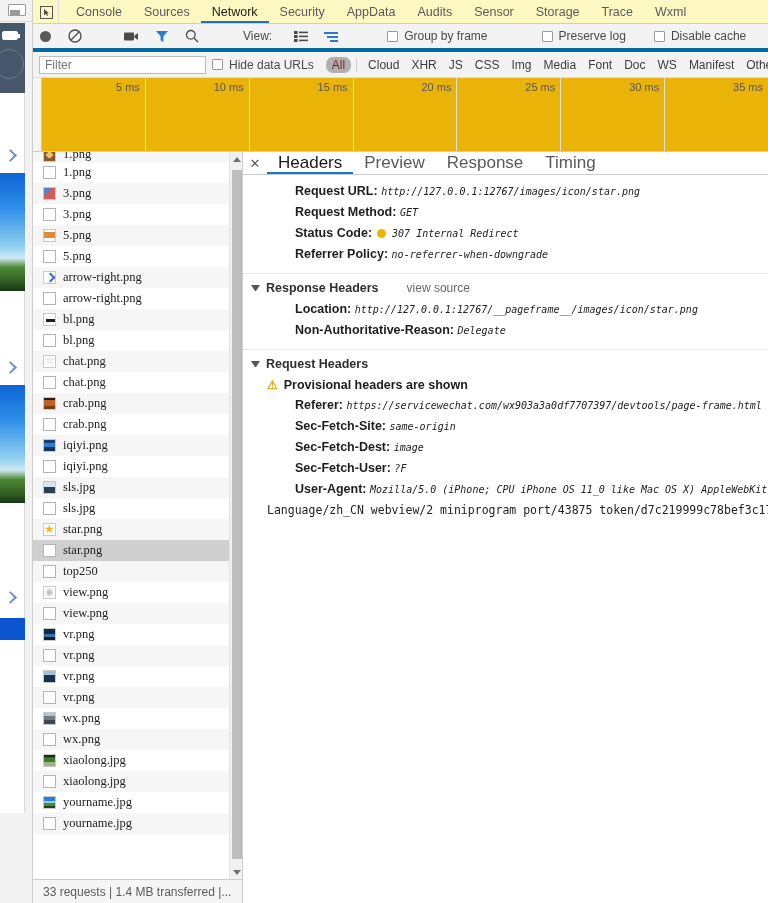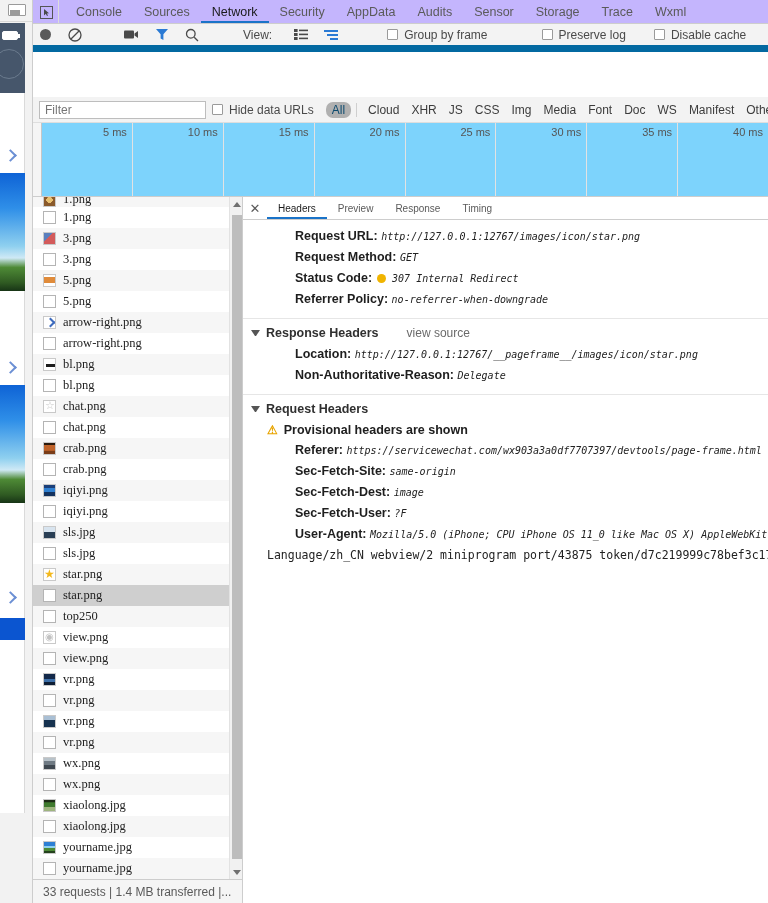--- a/index.html
+++ b/index.html
@@ -24,48 +24,48 @@
   .peek .avatarC { position:absolute; left:-6px; top:26px; width:30px; height:30px; border-radius:50%; border:1px solid #6b7b8e;}
   .peek .chev { position:absolute; left:6px; width:9px; height:9px; border-top:2px solid #6b8fd4; border-right:2px solid #6b8fd4; transform:rotate(45deg);}
   .peek .thumb { position:absolute; left:0; width:25px; }
   .peek .sky { background:linear-gradient(#0e63d6 0%, #2f8fe8 30%, #8fd0ef 62%, #cfe9f5 72%, #4e8a36 80%, #2f5a22 93%, #173416 100%); }
   .peek .blu { background:#0b55d0; }
 
   
   .dt { width:736px; height:903px; display:flex; flex-direction:column; background:#fff; border-left:1px solid #cdcdcd;}
 
   
-  .tabbar { height:24px; display:flex; align-items:stretch; background:#c4b5fd; border-bottom:1px solid #cdcdcd; flex:0 0 24px;}
+  .tabbar { height:24px; display:flex; align-items:stretch; background:#fef9c3; border-bottom:1px solid #cdcdcd; flex:0 0 24px;}
   .inspect-btn { width:26px; display:flex; align-items:center; justify-content:center; border-right:1px solid #dcdcdc;}
   .cursor-ico { width:12px; height:12px; position:relative; }
   .cursor-ico svg { display:block; }
   .tabs { display:flex; align-items:stretch; padding-left:6px;}
   .tab { padding:0 11px; display:flex; align-items:center; color:#5a5a5a; font-size:12.5px; white-space:nowrap; cursor:default;}
   .tab.active { color:#1a1a1a; box-shadow: inset 0 -2px 0 #1a73c8; }
 
   
-  .toolbar { height:28px; display:flex; align-items:center; gap:16px; background:#f3f3f3; border-bottom:7px solid #0369a1; padding:0 6px; flex:0 0 28px;}
+  .toolbar { height:28px; display:flex; align-items:center; gap:16px; background:#f3f3f3; border-bottom:4px solid #0369a1; padding:0 6px; flex:0 0 28px;}
   .tb-ico { width:26px; height:26px; display:flex; align-items:center; justify-content:center; cursor:default;}
   .sep { width:1px; height:16px; background:#cfcfcf; margin:0 5px;}
   .tb-lbl { font-size:12px; color:#4a4a4a; margin:0 6px 0 2px; white-space:nowrap;}
   .cb { width:11px; height:11px; border:1px solid #9a9a9a; background:#fff; border-radius:1px; display:inline-block; flex:0 0 11px;}
   .cbwrap { display:flex; align-items:center; gap:6px; margin:0 6px; white-space:nowrap; color:#4a4a4a; font-size:12px;}
   .online-lbl { font-size:12px; color:#3a3a3a; margin-left:2px;font-family:Liberation Mono, monospace; }
   .caret-dn { margin-left:auto; margin-right:6px; font-size:9px; color:#555;}
 
   
-  .filterbar { height:26px; display:flex; align-items:center; background:#f3f3f3; border-bottom:1px solid #dedede; padding:0 6px; flex:0 0 26px; gap:0;margin-top:45px;}
+  .filterbar { height:26px; display:flex; align-items:center; background:#f3f3f3; border-bottom:1px solid #dedede; padding:0 6px; flex:0 0 26px; gap:0;}
   .filter-input { width:175px; height:18px; border:1px solid #bdbdbd; background:#fff; font-size:12px; color:#8a8a8a; padding:0 5px; line-height:16px; outline:none; font-family:"Liberation Sans",sans-serif;}
   .types { display:flex; align-items:center; gap:0; margin-left:6px;}
   .type-chip { padding:1px 6px; font-size:12px; color:#3c3c3c; border-radius:7px; white-space:nowrap; cursor:default;}
-  .type-chip.sel { background:#b0b0b0; color:#0c4a6e; }
+  .type-chip.sel { background:#b0b0b0; color:#7f1d1d; }
   .vsep { width:1px; height:14px; background:#cfcfcf; margin:0 5px;}
 
   
-  .overview { height:74px; background:#7dd3fc; border-bottom:1px solid #cdcdcd; position:relative; flex:0 0 74px; overflow:hidden;text-decoration:underline;}
+  .overview { height:74px; background:#eab308; border-bottom:1px solid #cdcdcd; position:relative; flex:0 0 74px; overflow:hidden;text-decoration:underline;}
   .ov-left { position:absolute; left:0; top:0; width:9px; height:74px; background:#f5f5f5; border-right:1px solid #c6c6c6;}
   .ov-grid { position:absolute; left:9px; top:0; right:0; height:74px; display:flex;}
   .ov-cell { flex:1 1 0; border-right:1px solid #e2e2e2; position:relative;}
   .ov-cell:last-child{border-right:none;}
   .ov-cell span { position:absolute; right:5px; top:3px; font-size:11px; color:#555; white-space:nowrap;}
 
   
   .main { flex:1 1 auto; display:flex; min-height:0; }
   .listpane { width:210px; flex:0 0 210px; display:flex; flex-direction:column; border-right:1px solid #cdcdcd; min-height:0; background:#fff;}
   .list-head { height:23px; flex:0 0 23px; display:flex; align-items:center; border-bottom:1px solid #cdcdcd; background:#fff; padding-left:10px; position:relative;}
@@ -111,21 +111,21 @@
   .tri-up { width:0;height:0;border-left:4px solid transparent;border-right:4px solid transparent;border-bottom:5px solid #707070;}
   .tri-dn { width:0;height:0;border-left:4px solid transparent;border-right:4px solid transparent;border-top:5px solid #707070;}
   .lsc-thumb { position:absolute; left:2px; top:18px; width:10px; bottom:20px; background:#bdbdbd; }
 
   .statusbar { height:24px; flex:0 0 24px; display:flex; align-items:center; padding-left:10px; border-top:1px solid #cdcdcd; background:#f5f5f5; font-size:12px; color:#5a5a5a; white-space:nowrap; overflow:hidden;}
 
   
   .detail { flex:1 1 auto; display:flex; flex-direction:column; min-width:0; background:#fff;}
   .det-tabs { height:23px; flex:0 0 23px; display:flex; align-items:stretch; border-bottom:1px solid #cdcdcd; background:#fff;}
   .det-close { width:24px; display:flex; align-items:center; justify-content:center; color:#5a5a5a; font-size:13px; cursor:default;}
-  .det-tab { padding:0 11px; display:flex; align-items:center; font-size:10px; color:#5a5a5a; cursor:default;text-align:right;}
+  .det-tab { padding:0 11px; display:flex; align-items:center; font-size:17px; color:#5a5a5a; cursor:default;text-align:right;}
   .det-tab.active { color:#1a1a1a; box-shadow: inset 0 -2px 0 #1a73c8;}
   .det-body { flex:1 1 auto; overflow:hidden; padding:0; position:relative;}
   .sect { border-bottom:1px solid #e6e6e6; padding:6px 0 8px 0; }
   .sect:last-child{border-bottom:none;}
   .sect-h { display:flex; align-items:center; gap:6px; padding:1px 0 4px 8px; font-size:12.5px; font-weight:bold; color:#303030;}
   .tri { width:0;height:0;border-left:4.5px solid transparent;border-right:4.5px solid transparent;border-top:6px solid #555; flex:0 0 9px;}
   .viewsrc { font-weight:normal; color:#6a6a6a; margin-left:22px; font-size:12px; text-decoration:none;}
   .kv { padding:2px 0 2px 24px; font-size:12.5px; color:#222; white-space:nowrap; overflow:hidden; line-height:17px;}
   .k { font-weight:bold; color:#1e1e1e;padding-left:28px; }
   .v { font-family:"DejaVu Sans Mono","Liberation Mono",monospace; font-size:10px; color:#222;font-style:italic; }
@@ -294,23 +294,20 @@
           </div>
         <div class="ov-cell">
             <span>25 ms</span>
           </div>
         <div class="ov-cell">
             <span>30 ms</span>
           </div>
         <div class="ov-cell">
             <span>35 ms</span>
           </div>
-        <div class="ov-cell">
-            <span>40 ms</span>
-          </div>
       </div>
     </div>
 
     <div class="main">
 
       <div class="listpane">
         <div class="listwrap">
           <div class="rows" id="rows">
               <div class="row even clipped">
                 <span class="ricon img">

